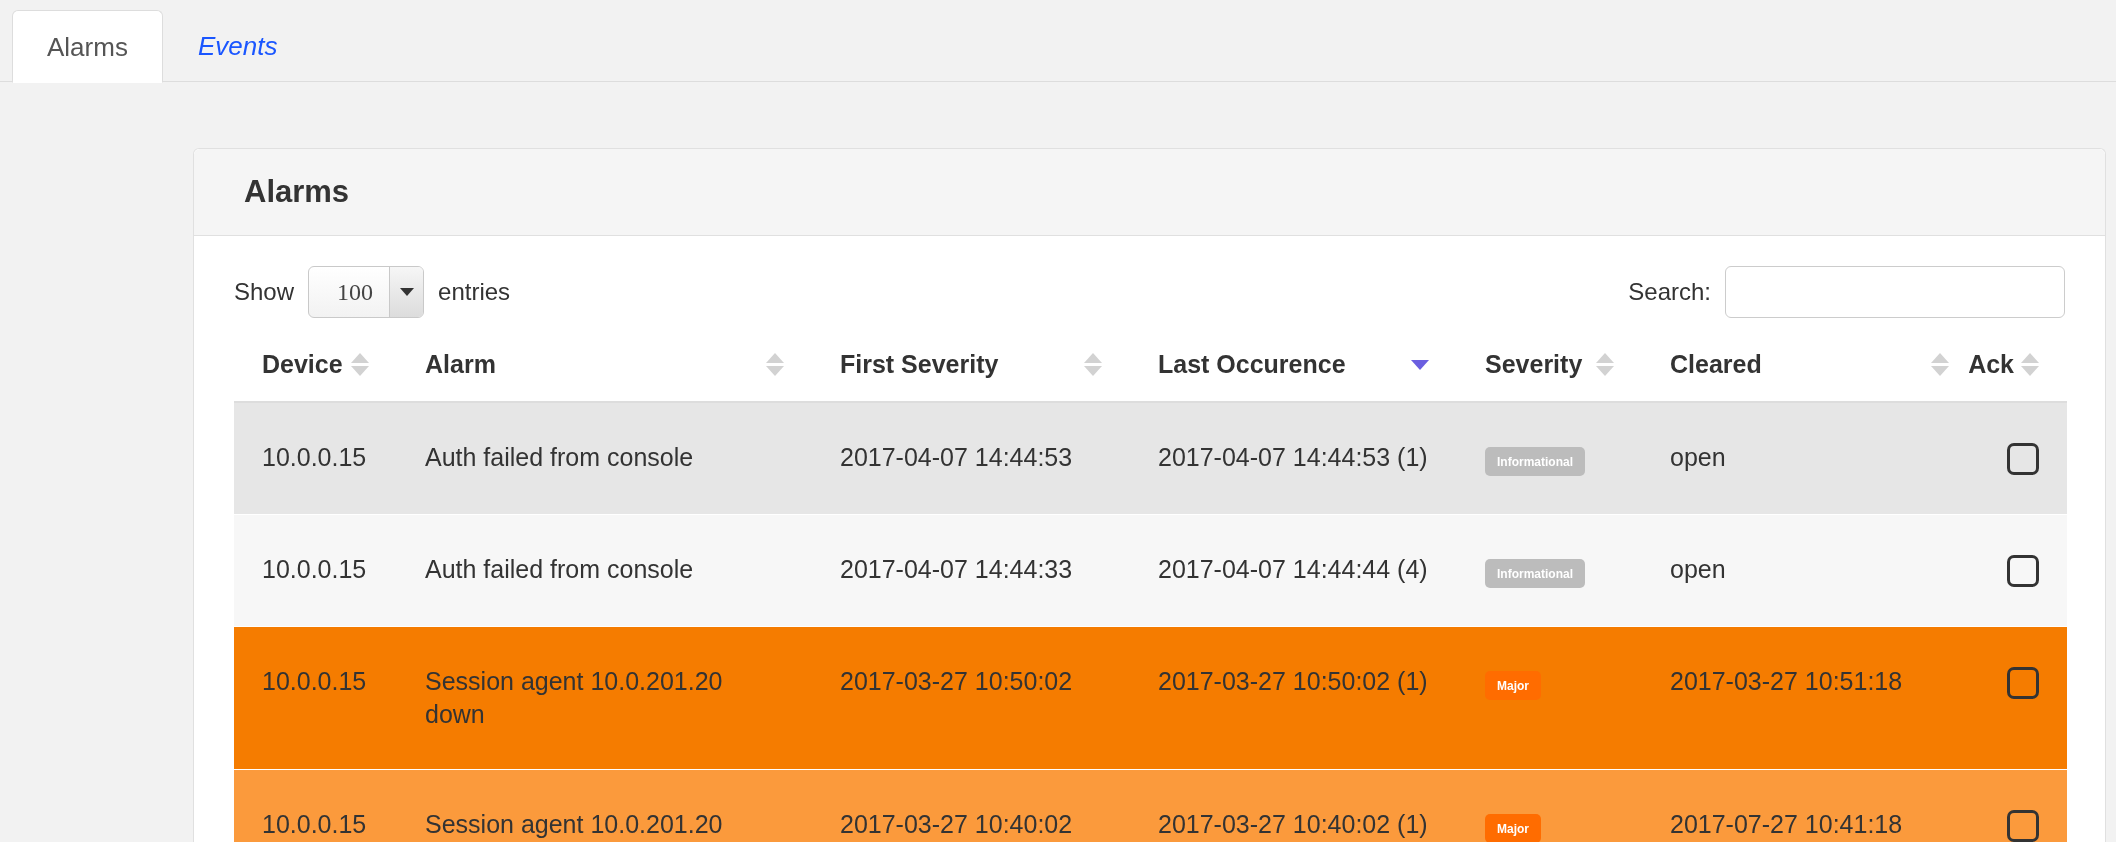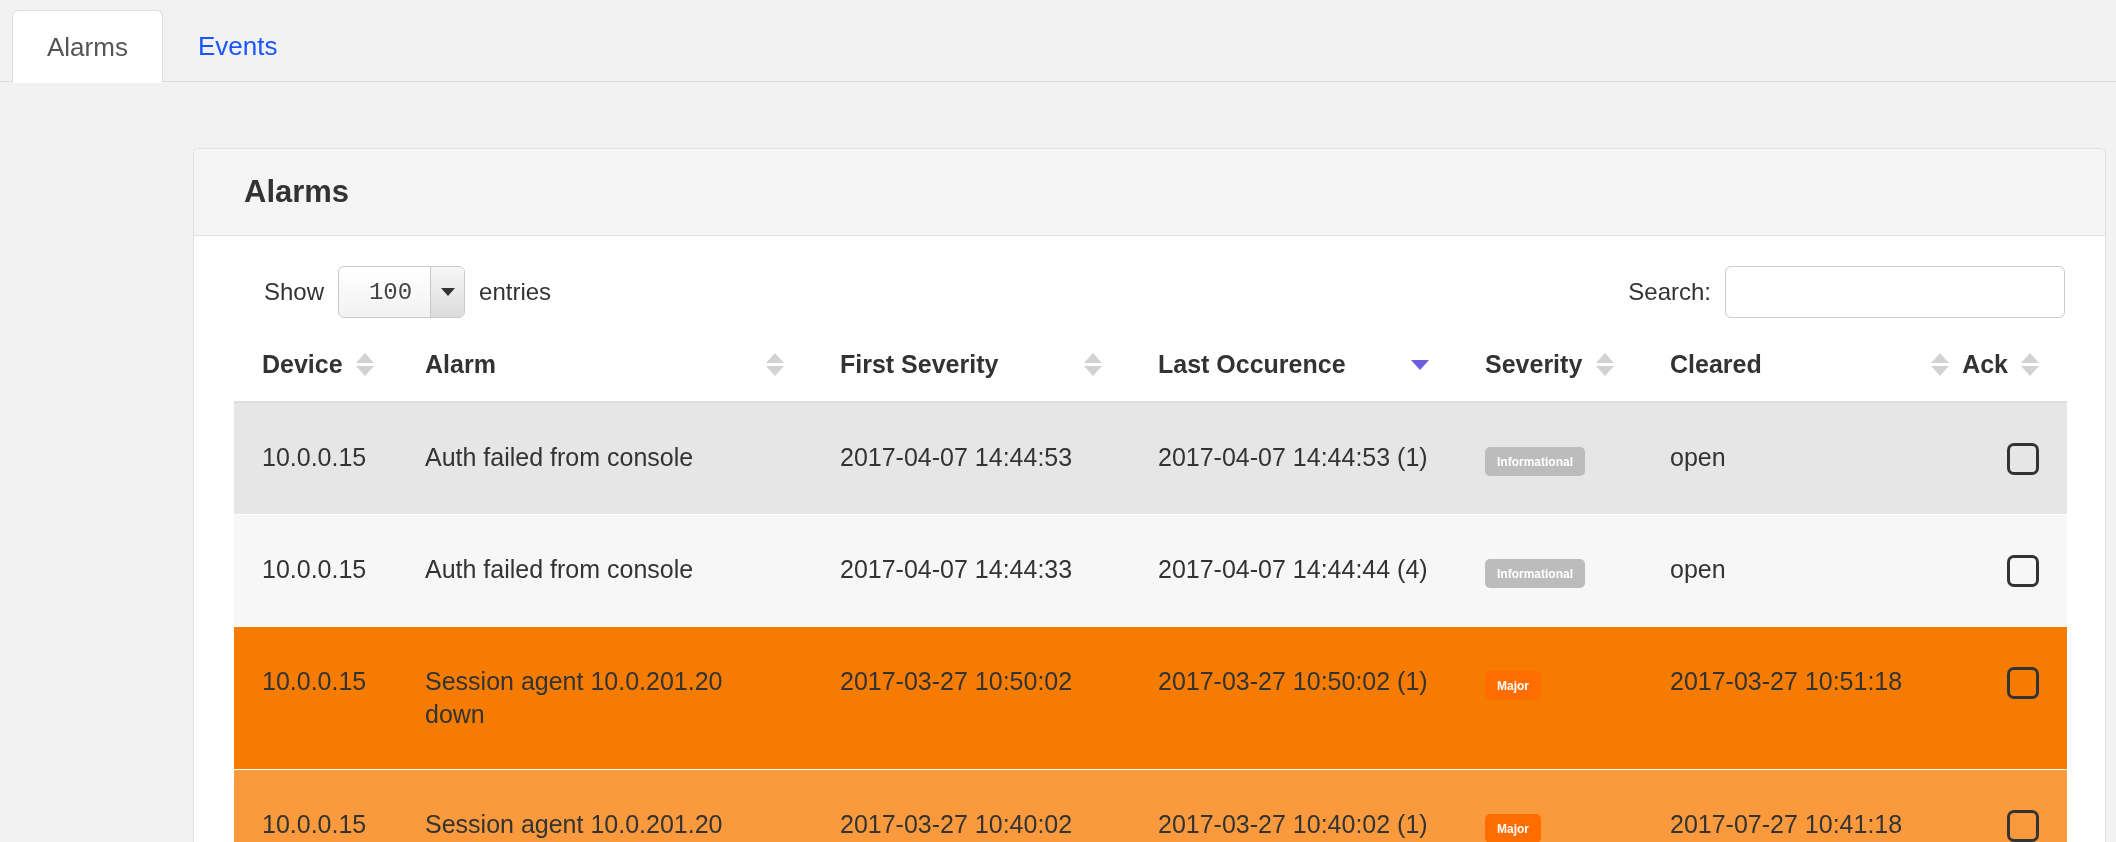--- a/index.html
+++ b/index.html
@@ -43,21 +43,21 @@
     white-space: nowrap;
   }
   .tab.active {
     background: #ffffff;
     border-color: #dddddd;
     border-bottom-color: #ffffff;
     color: #555555;
     margin-bottom: -1px;
     height: 73px;
   }
-  .tab.link { color: #1a56ff; }
+  .tab.link { color: #1a56ff; font-style: italic; }
 
   
   .panel {
     position: absolute;
     left: 193px;
     top: 148px;
     width: 1913px;
     background: #ffffff;
     border: 1px solid #e0e0e0;
     border-radius: 6px;
@@ -88,33 +88,33 @@
     justify-content: space-between;
     padding-bottom: 18px;
   }
   .length-ctl {
     display: flex;
     align-items: center;
     font-size: 24px;
     color: #333333;
     gap: 0;
   }
-  .length-ctl .lbl-left { margin-right: 14px; margin-left: 30px; }
+  .length-ctl .lbl-left { margin-right: 14px; }
   .length-ctl .lbl-right { margin-left: 14px; text-align: center; }
   .sel-wrap {
     position: relative;
     display: inline-block;
   }
   select.entries {
     -webkit-appearance: none;
     appearance: none;
-    font-family: Liberation Mono, monospace;
+    font-family: Liberation Serif, serif;
     font-size: 24px;
     color: #444444;
-    width: 127px;
+    width: 116px;
     height: 52px;
     padding: 0 36px 0 14px;
     text-align: center;
     background: linear-gradient(#ffffff, #f2f2f2);
     border: 1px solid #c9c9c9;
     border-radius: 6px;
     cursor: pointer;
   }
   .sel-arrow {
     position: absolute;
@@ -170,21 +170,21 @@
     border-bottom: 2px solid #dddddd;
     vertical-align: bottom;
     position: relative;
     cursor: pointer;
     white-space: nowrap;
   }
   th .hdr {
     display: flex;
     align-items: center;
     justify-content: space-between;
-    gap: 13px;
+    gap: 7px;
   }
   .sorticon {
     display: inline-flex;
     flex-direction: column;
     align-items: center;
     justify-content: center;
     gap: 3px;
     flex: none;
   }
   .sorticon i.up {

